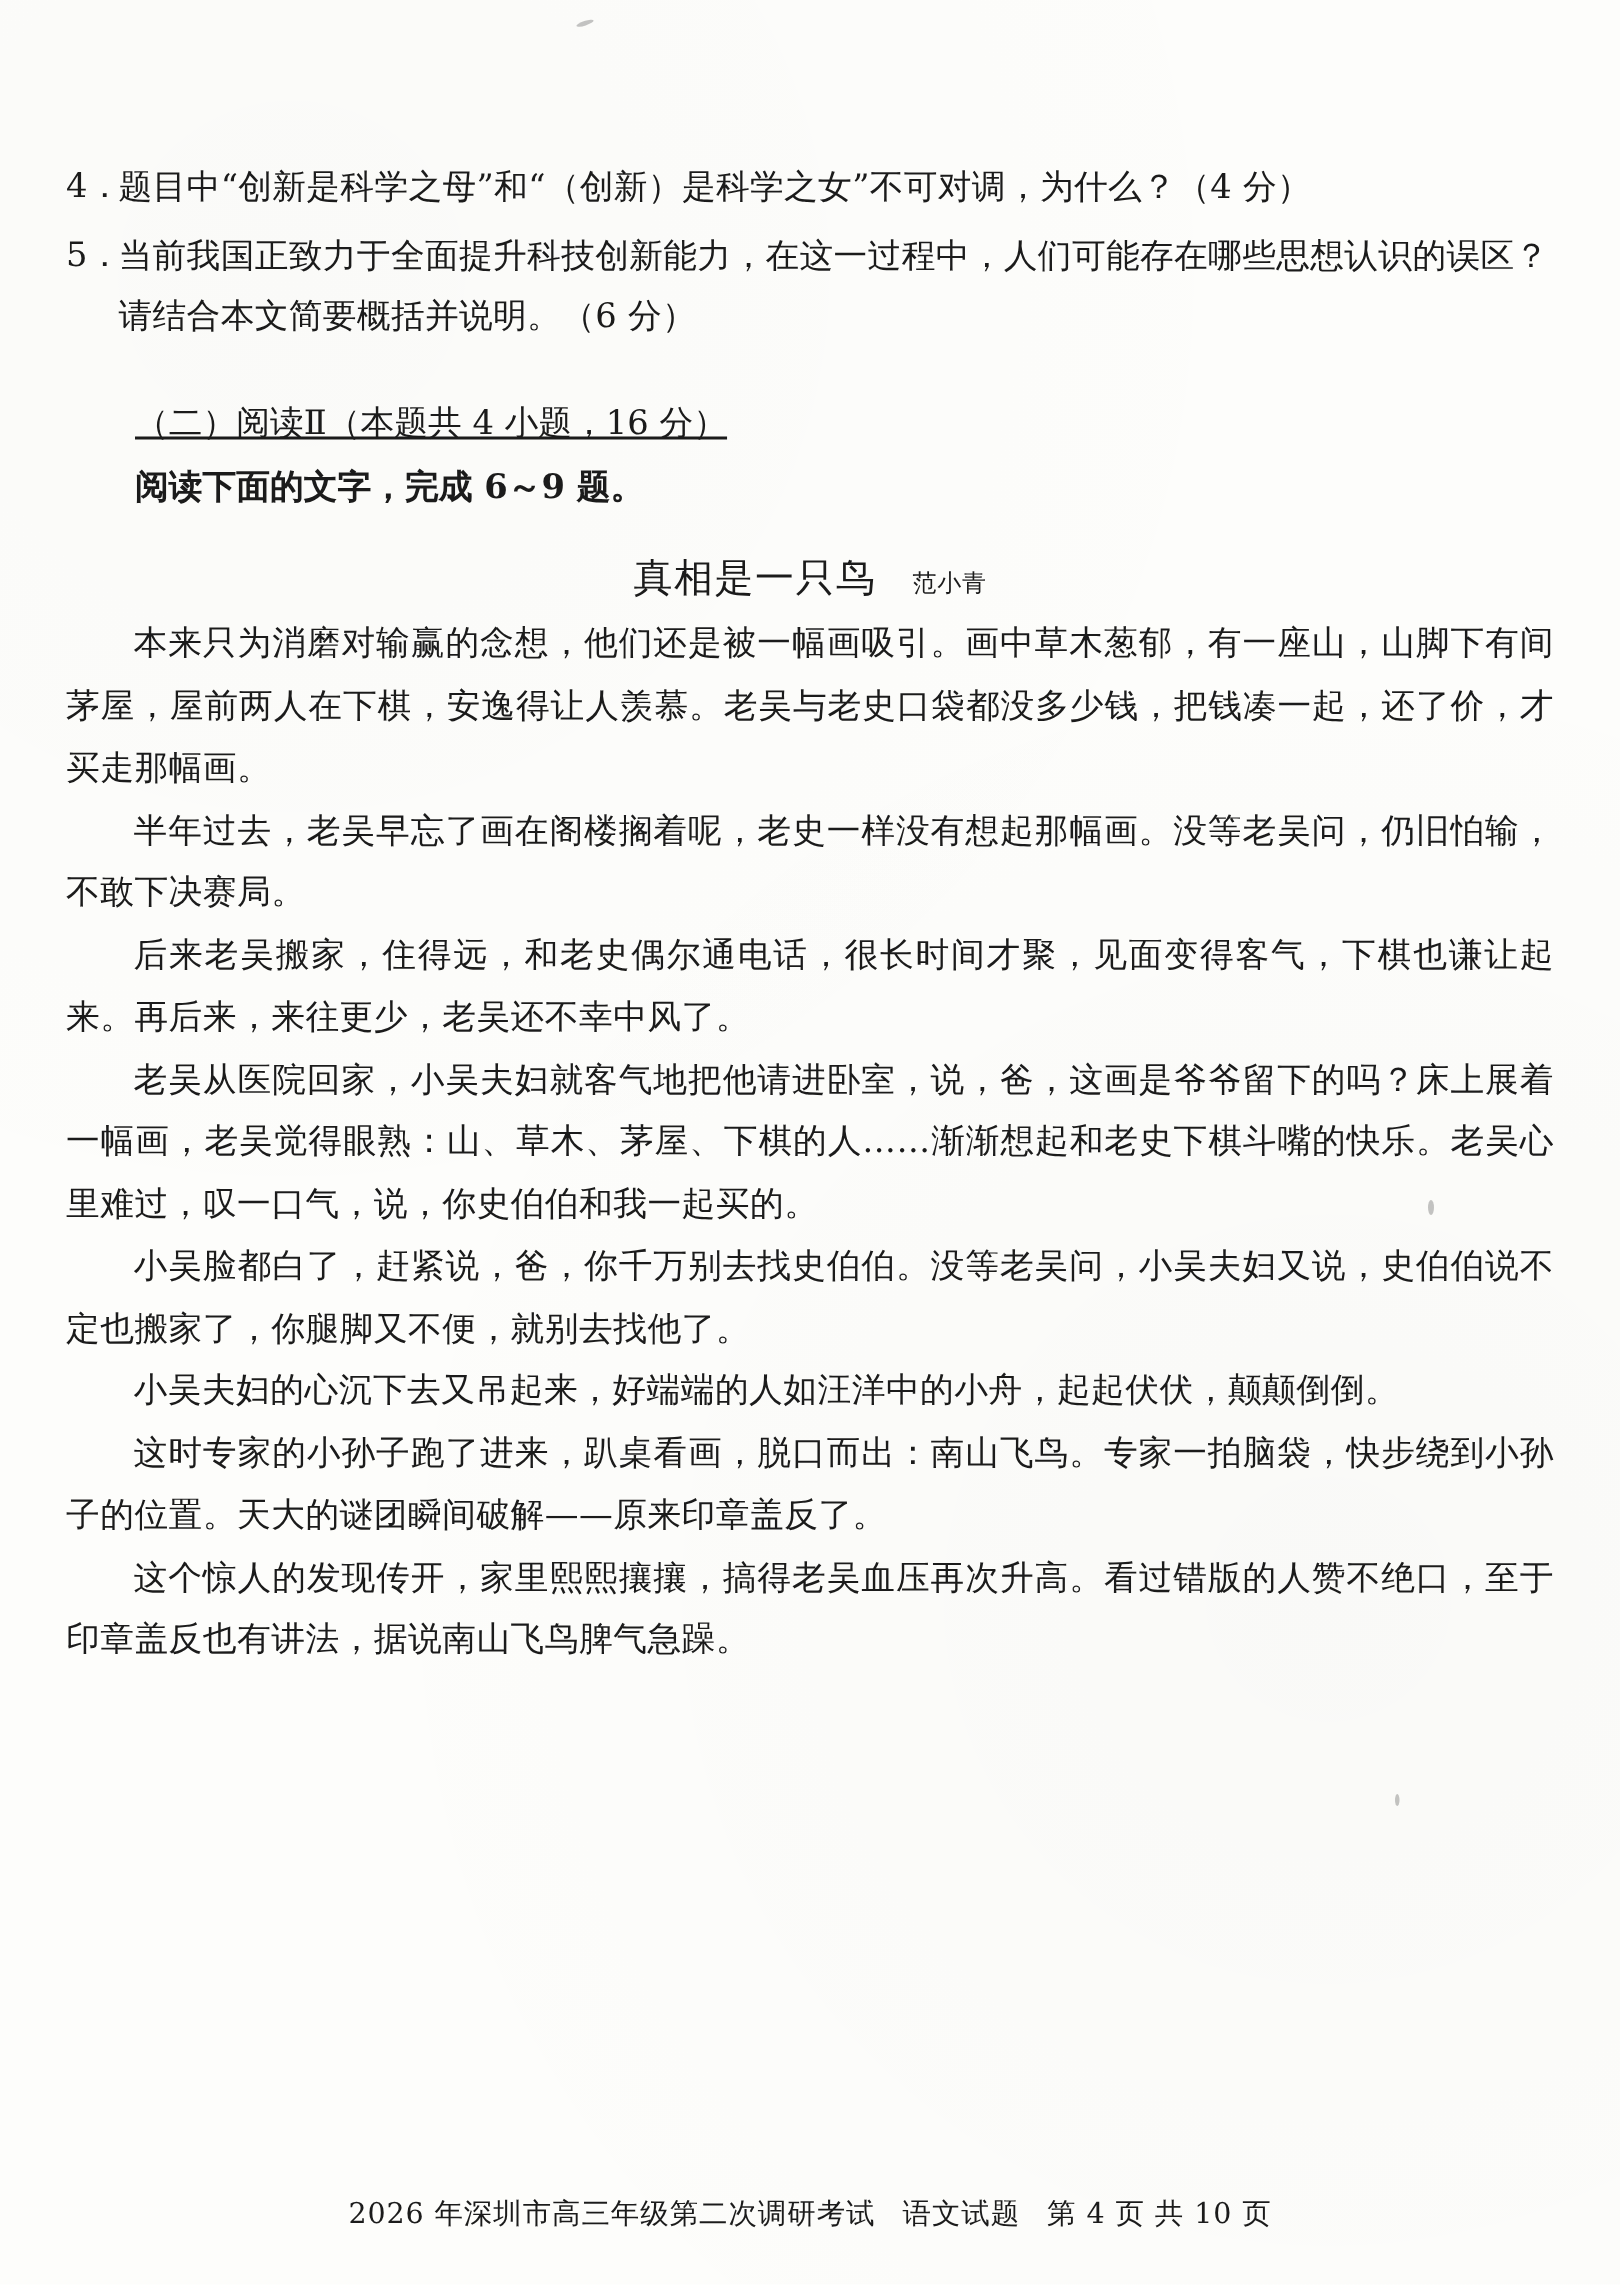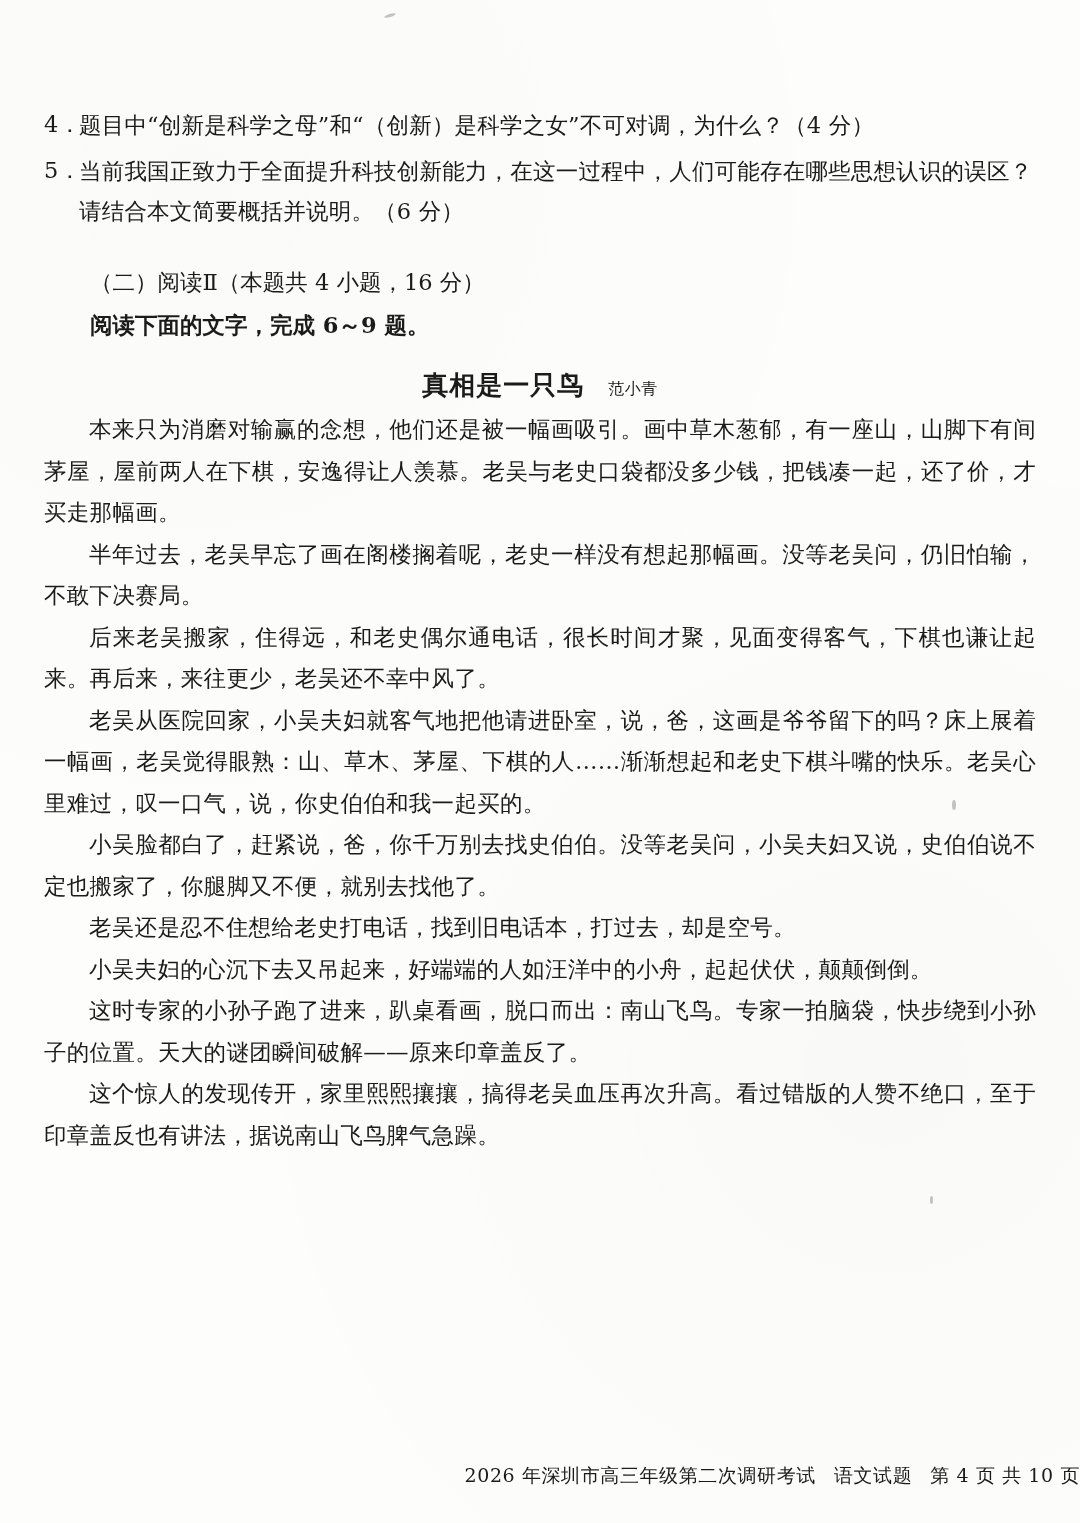--- a/index.html
+++ b/index.html
@@ -51,36 +51,37 @@
     flex: 1;
   }
   .q-body p {
     margin: 1px;
   }
   .section-head {
     font-size: 22.5px;
     line-height: 44px;
     margin-top: 28px;
     padding-left: 46px;
+    text-decoration: underline;
   }
   .lead-line {
     font-size: 22.5px;
     line-height: 42px;
     padding-left: 46px;
     font-weight: bold;
   }
   .title-row {
     text-align: center;
     margin-top: 22px;
     margin-bottom: 6px;
     white-space: nowrap;
   }
   .title-main {
     font-size: 26px;
-    font-weight: 700;
+    font-weight: 400;
     letter-spacing: 1px;
   }
   .title-author {
     font-size: 16px;
     margin-left: 24px;
     letter-spacing: 0.5px;
   }
   .body-text p {
     margin: 0;
     font-size: 22.5px;
@@ -88,21 +89,21 @@
     text-align: justify;
     text-justify: inter-ideograph;
     text-indent: 2em;
     letter-spacing: 0.3px;
   }
   .footer {
     position: absolute;
     left: 0;
     right: 0;
     bottom: 34px;
-    text-align: right;
+    text-align: center;
     font-size: 19px;
     letter-spacing: 0.6px;
   }
   .footer .sep {
     display: inline-block;
     width: 18px;
   }
 </style>
 </head>
 <body>
@@ -136,21 +137,20 @@
     <div class="title-row">
       <span class="title-main">真相是一只鸟</span><span class="title-author">范小青</span>
     </div>
 
     <div class="body-text">
       <p>本来只为消磨对输赢的念想，他们还是被一幅画吸引。画中草木葱郁，有一座山，山脚下有间茅屋，屋前两人在下棋，安逸得让人羡慕。老吴与老史口袋都没多少钱，把钱凑一起，还了价，才买走那幅画。</p>
       <p>半年过去，老吴早忘了画在阁楼搁着呢，老史一样没有想起那幅画。没等老吴问，仍旧怕输，不敢下决赛局。</p>
       <p>后来老吴搬家，住得远，和老史偶尔通电话，很长时间才聚，见面变得客气，下棋也谦让起来。再后来，来往更少，老吴还不幸中风了。</p>
       <p>老吴从医院回家，小吴夫妇就客气地把他请进卧室，说，爸，这画是爷爷留下的吗？床上展着一幅画，老吴觉得眼熟：山、草木、茅屋、下棋的人……渐渐想起和老史下棋斗嘴的快乐。老吴心里难过，叹一口气，说，你史伯伯和我一起买的。</p>
       <p>小吴脸都白了，赶紧说，爸，你千万别去找史伯伯。没等老吴问，小吴夫妇又说，史伯伯说不定也搬家了，你腿脚又不便，就别去找他了。</p>
-      <p>老吴还是忍不住想给老史打电话，找到旧电话本，打过去，却是空号。</p>
       <p>小吴夫妇的心沉下去又吊起来，好端端的人如汪洋中的小舟，起起伏伏，颠颠倒倒。</p>
       <p>这时专家的小孙子跑了进来，趴桌看画，脱口而出：南山飞鸟。专家一拍脑袋，快步绕到小孙子的位置。天大的谜团瞬间破解——原来印章盖反了。</p>
       <p>这个惊人的发现传开，家里熙熙攘攘，搞得老吴血压再次升高。看过错版的人赞不绝口，至于印章盖反也有讲法，据说南山飞鸟脾气急躁。</p>
     </div>
 
   </div>
 
   <div class="footer">
     <span>2026 年深圳市高三年级第二次调研考试</span><span class="sep"></span><span>语文试题</span><span class="sep"></span><span>第 4 页 共 10 页</span>
   </div>

